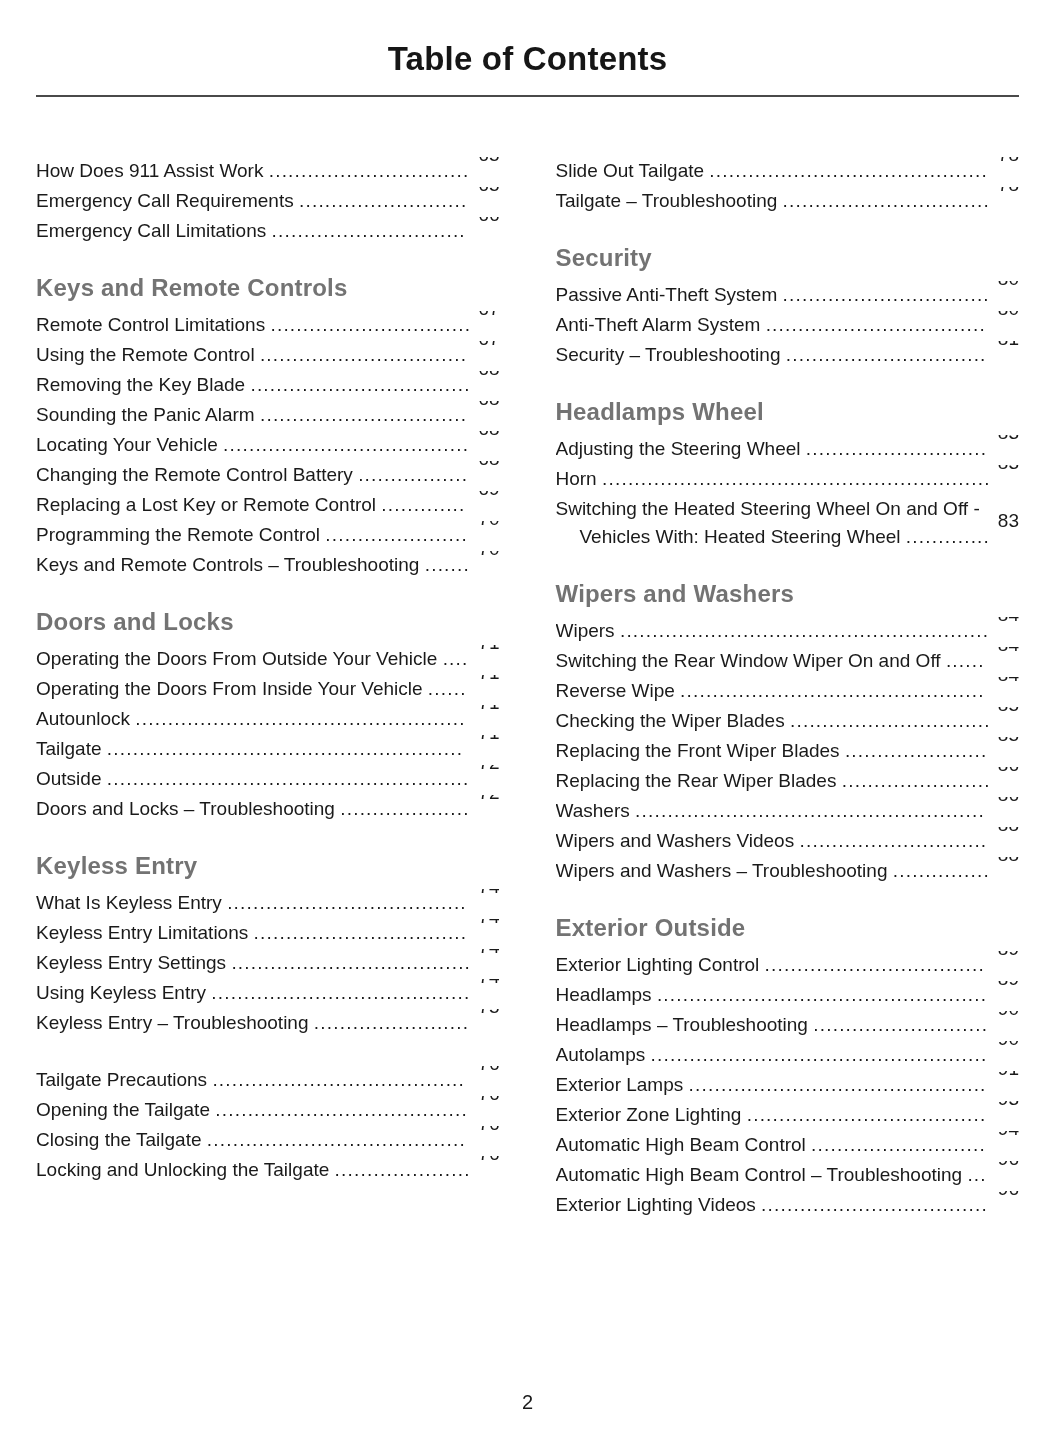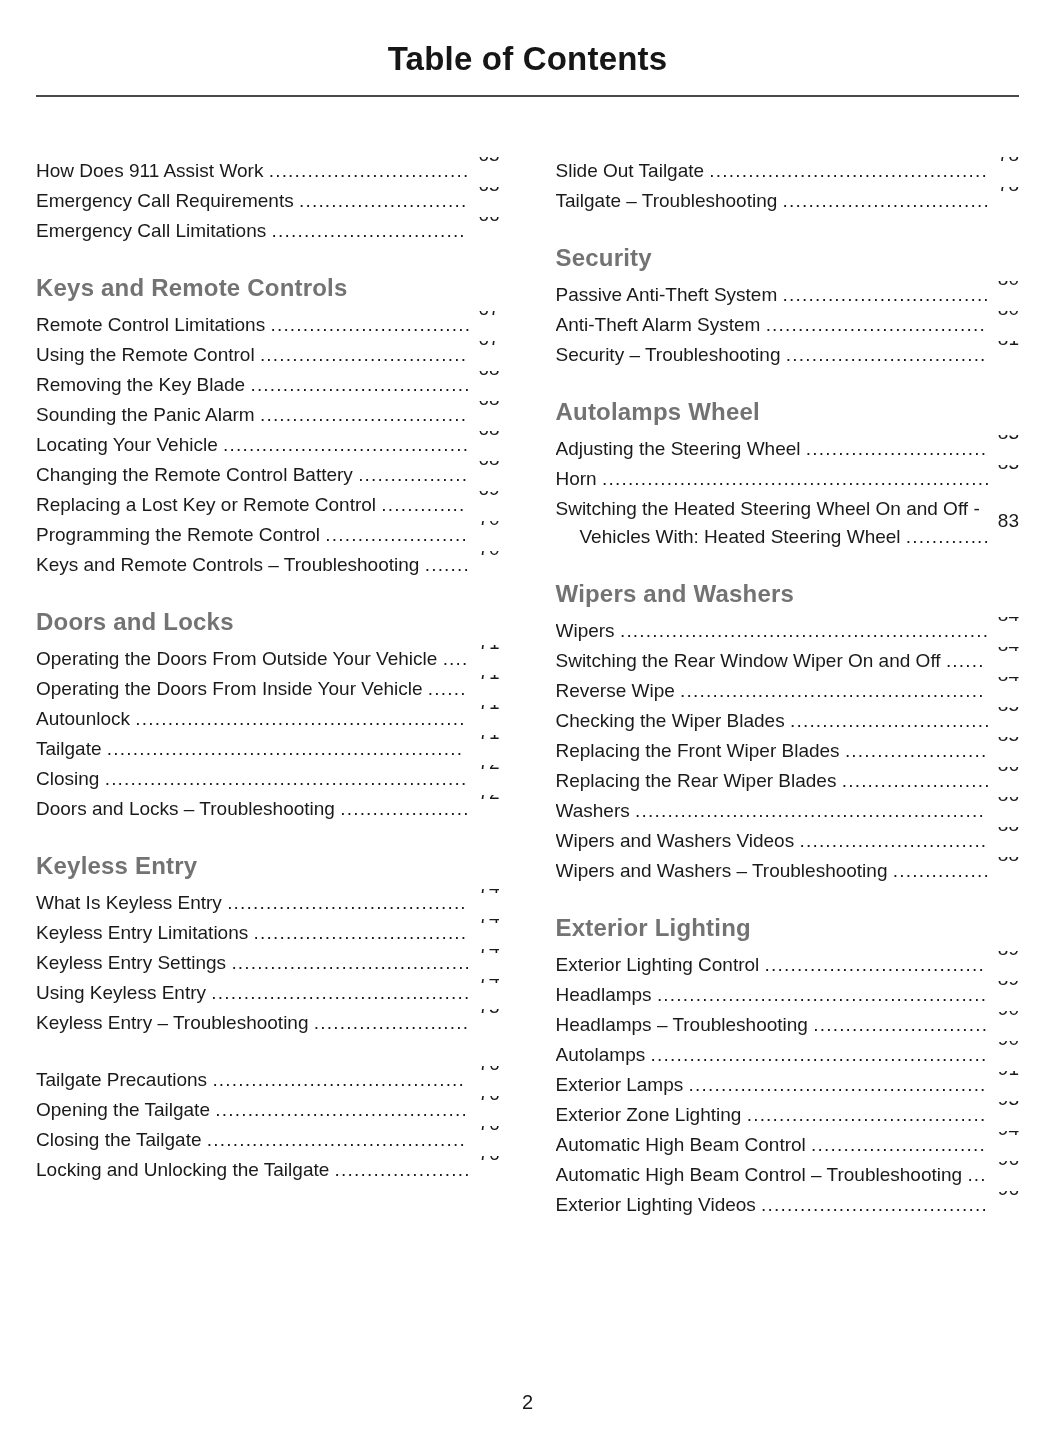--- a/index.html
+++ b/index.html
@@ -101,21 +101,21 @@
           <div class="entry"><span class="t">Replacing a Lost Key or Remote Control</span> <span class="dots">.............</span><span class="pg">69</span></div>
           <div class="entry"><span class="t">Programming the Remote Control</span> <span class="dots">......................</span><span class="pg">70</span></div>
           <div class="entry"><span class="t">Keys and Remote Controls – Troubleshooting</span> <span class="dots">.......</span><span class="pg">70</span></div>
         </section>
         <section class="toc-section">
           <h2 class="section-heading">Doors and Locks</h2>
           <div class="entry"><span class="t">Operating the Doors From Outside Your Vehicle</span> <span class="dots">....</span><span class="pg">71</span></div>
           <div class="entry"><span class="t">Operating the Doors From Inside Your Vehicle</span> <span class="dots">......</span><span class="pg">71</span></div>
           <div class="entry"><span class="t">Autounlock</span> <span class="dots">...................................................</span><span class="pg">71</span></div>
           <div class="entry"><span class="t">Tailgate</span> <span class="dots">.......................................................</span><span class="pg">71</span></div>
-          <div class="entry"><span class="t">Closing</span> <span class="dots">........................................................</span><span class="pg">72</span></div>
+          <div class="entry"><span class="t">Outside</span> <span class="dots">........................................................</span><span class="pg">72</span></div>
           <div class="entry"><span class="t">Doors and Locks – Troubleshooting</span> <span class="dots">....................</span><span class="pg">72</span></div>
         </section>
         <section class="toc-section">
           <h2 class="section-heading">Keyless Entry</h2>
           <div class="entry"><span class="t">What Is Keyless Entry</span> <span class="dots">.....................................</span><span class="pg">74</span></div>
           <div class="entry"><span class="t">Keyless Entry Limitations</span> <span class="dots">.................................</span><span class="pg">74</span></div>
           <div class="entry"><span class="t">Keyless Entry Settings</span> <span class="dots">.....................................</span><span class="pg">74</span></div>
           <div class="entry"><span class="t">Using Keyless Entry</span> <span class="dots">........................................</span><span class="pg">74</span></div>
           <div class="entry"><span class="t">Keyless Entry – Troubleshooting</span> <span class="dots">........................</span><span class="pg">75</span></div>
         </section>
@@ -131,39 +131,39 @@
           <div class="entry"><span class="t">Slide Out Tailgate</span> <span class="dots">...........................................</span><span class="pg">78</span></div>
           <div class="entry"><span class="t">Tailgate – Troubleshooting</span> <span class="dots">................................</span><span class="pg">78</span></div>
         </section>
         <section class="toc-section">
           <h2 class="section-heading">Security</h2>
           <div class="entry"><span class="t">Passive Anti-Theft System</span> <span class="dots">................................</span><span class="pg">80</span></div>
           <div class="entry"><span class="t">Anti-Theft Alarm System</span> <span class="dots">..................................</span><span class="pg">80</span></div>
           <div class="entry"><span class="t">Security – Troubleshooting</span> <span class="dots">...............................</span><span class="pg">81</span></div>
         </section>
         <section class="toc-section">
-          <h2 class="section-heading">Autolamps Wheel</h2>
+          <h2 class="section-heading">Headlamps Wheel</h2>
           <div class="entry"><span class="t">Adjusting the Steering Wheel</span> <span class="dots">............................</span><span class="pg">83</span></div>
           <div class="entry"><span class="t">Horn</span> <span class="dots">............................................................</span><span class="pg">83</span></div>
           <div class="entry"><span class="t">Switching the Heated Steering Wheel On and Off - Vehicles With: Heated Steering Wheel</span> <span class="dots">.............</span><span class="pg">83</span></div>
         </section>
         <section class="toc-section">
           <h2 class="section-heading">Wipers and Washers</h2>
           <div class="entry"><span class="t">Wipers</span> <span class="dots">.........................................................</span><span class="pg">84</span></div>
           <div class="entry"><span class="t">Switching the Rear Window Wiper On and Off</span> <span class="dots">......</span><span class="pg">84</span></div>
           <div class="entry"><span class="t">Reverse Wipe</span> <span class="dots">...............................................</span><span class="pg">84</span></div>
           <div class="entry"><span class="t">Checking the Wiper Blades</span> <span class="dots">...............................</span><span class="pg">85</span></div>
           <div class="entry"><span class="t">Replacing the Front Wiper Blades</span> <span class="dots">......................</span><span class="pg">85</span></div>
           <div class="entry"><span class="t">Replacing the Rear Wiper Blades</span> <span class="dots">.......................</span><span class="pg">86</span></div>
           <div class="entry"><span class="t">Washers</span> <span class="dots">......................................................</span><span class="pg">86</span></div>
           <div class="entry"><span class="t">Wipers and Washers Videos</span> <span class="dots">.............................</span><span class="pg">88</span></div>
           <div class="entry"><span class="t">Wipers and Washers – Troubleshooting</span> <span class="dots">...............</span><span class="pg">88</span></div>
         </section>
         <section class="toc-section">
-          <h2 class="section-heading">Exterior Lighting</h2>
+          <h2 class="section-heading">Exterior Outside</h2>
           <div class="entry"><span class="t">Exterior Lighting Control</span> <span class="dots">..................................</span><span class="pg">89</span></div>
           <div class="entry"><span class="t">Headlamps</span> <span class="dots">...................................................</span><span class="pg">89</span></div>
           <div class="entry"><span class="t">Headlamps – Troubleshooting</span> <span class="dots">...........................</span><span class="pg">90</span></div>
           <div class="entry"><span class="t">Autolamps</span> <span class="dots">....................................................</span><span class="pg">90</span></div>
           <div class="entry"><span class="t">Exterior Lamps</span> <span class="dots">..............................................</span><span class="pg">91</span></div>
           <div class="entry"><span class="t">Exterior Zone Lighting</span> <span class="dots">.....................................</span><span class="pg">93</span></div>
           <div class="entry"><span class="t">Automatic High Beam Control</span> <span class="dots">...........................</span><span class="pg">94</span></div>
           <div class="entry"><span class="t">Automatic High Beam Control – Troubleshooting</span> <span class="dots">...</span><span class="pg">96</span></div>
           <div class="entry"><span class="t">Exterior Lighting Videos</span> <span class="dots">...................................</span><span class="pg">96</span></div>
         </section>

